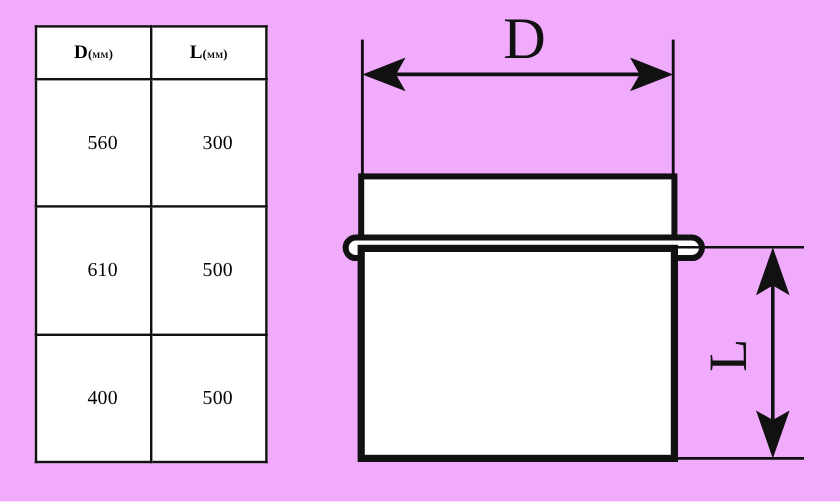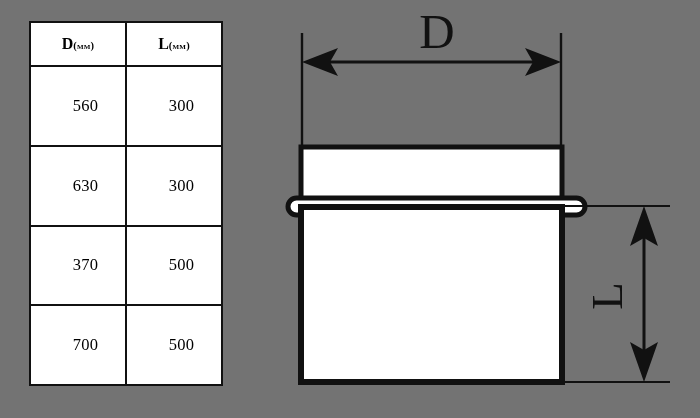--- a/index.html
+++ b/index.html
@@ -8,21 +8,21 @@
     background: #ffffff;
   }
   body {
     font-family: "Liberation Serif", serif;
     color: #000000;
   }
   #page {
     position: relative;
     width: 700px;
     height: 418px;
-    background: #737373;
+    background: #f0abfc;
     overflow: hidden;
   }
 
   
   #dim-table-wrap {
     position: absolute;
     left: 29px;
     top: 21px;
     width: 194px;
     height: 365px;
@@ -96,29 +96,25 @@
           <th><span>D</span><span class="unit">(мм)</span></th>
           <th><span>L</span><span class="unit">(мм)</span></th>
         </tr>
       </thead>
       <tbody>
         <tr>
           <td>560</td>
           <td>300</td>
         </tr>
         <tr>
-          <td>630</td>
-          <td>300</td>
-        </tr>
-        <tr>
-          <td>370</td>
+          <td>610</td>
           <td>500</td>
         </tr>
         <tr>
-          <td>700</td>
+          <td>400</td>
           <td>500</td>
         </tr>
       </tbody>
     </table>
   </div>
 
   <div id="drawing">
     <svg width="430" height="418" viewBox="0 0 430 418" xmlns="http://www.w3.org/2000/svg">
 
       <line x1="32" y1="33" x2="32" y2="150" stroke="#111111" stroke-width="2.4"></line>

